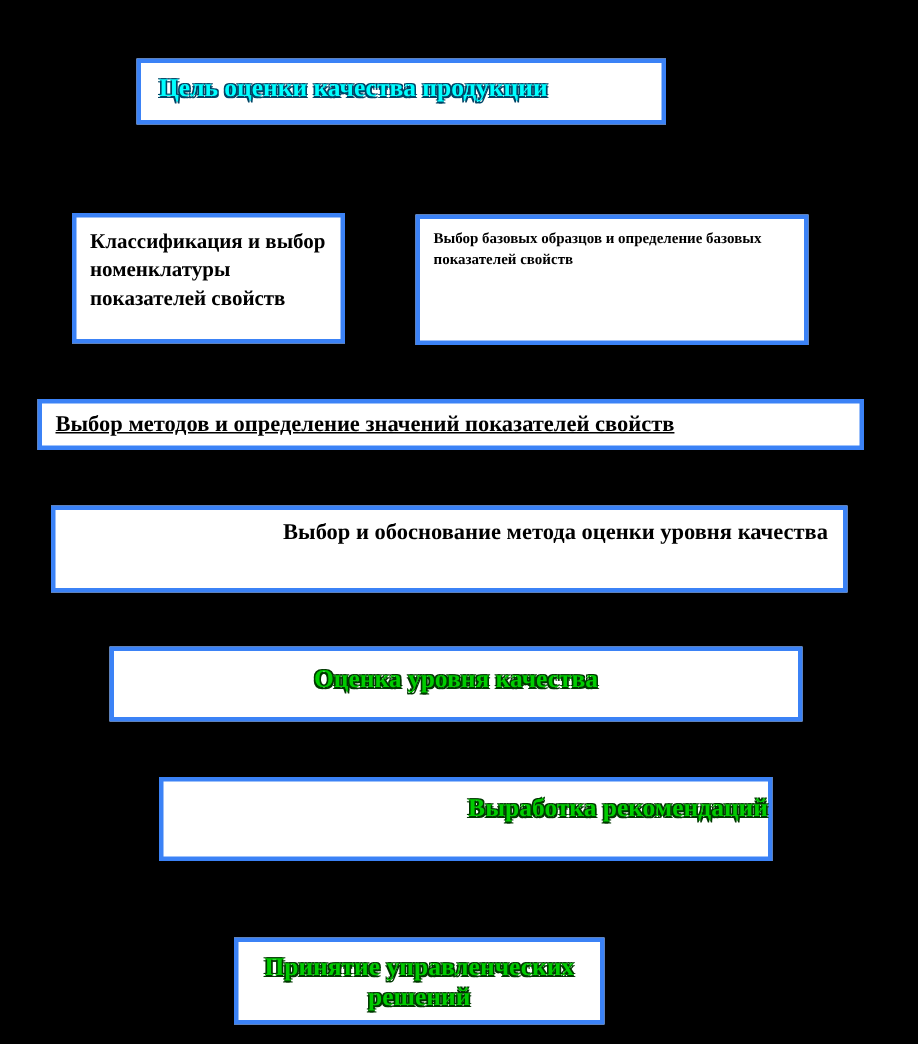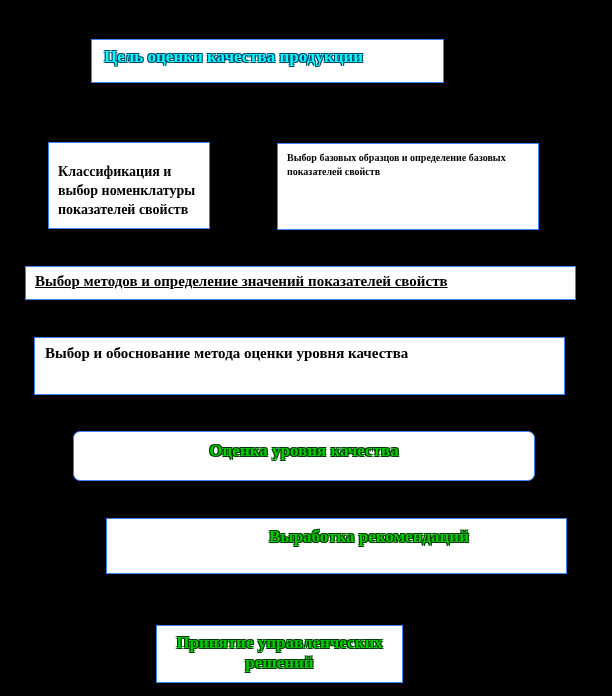--- a/index.html
+++ b/index.html
@@ -11,21 +11,21 @@
     position: relative;
     width: 612px;
     height: 696px;
     background: #000000;
     font-family: "Liberation Serif", "DejaVu Serif", serif;
     overflow: hidden;
   }
   .box {
     position: absolute;
     background: #ffffff;
-    border: 1px solid #3b82f6;
+    border: 3px solid #3b82f6;
     box-sizing: border-box;
     font-weight: bold;
   }
   .black-text {
     color: #000000;
   }
   .cyan-text {
     color: #00ffff;
     text-shadow: -1px -1px 0 #004466, 1px -1px 0 #004466,
                  -1px 1px 0 #004466, 1px 1px 0 #004466;
@@ -34,55 +34,55 @@
     color: #00cc00;
     text-shadow: -1px -1px 0 #003800, 1px -1px 0 #003800,
                  -1px 1px 0 #003800, 1px 1px 0 #003800;
   }
   .box-goal {
     left: 91px; top: 39px; width: 353px; height: 44px;
     padding: 7px 12px;
     font-size: 17px;
   }
   .box-classification {
-    left: 48px; top: 142px; width: 162px; height: 87px;
-    padding: 20px 9px;
+    left: 48px; top: 142px; width: 182px; height: 87px;
+    padding: 8px 9px;
     font-size: 14px;
     line-height: 1.35;
   }
   .box-base-samples {
     left: 277px; top: 143px; width: 262px; height: 87px;
     padding: 7px 9px;
     font-size: 10px;
     line-height: 1.35;
   }
   .box-methods {
     left: 25px; top: 266px; width: 551px; height: 34px;
     padding: 6px 9px;
     font-size: 15px;
     text-decoration: underline;
   }
   .box-method-choice {
     left: 34px; top: 337px; width: 531px; height: 58px;
     padding: 7px 10px;
     font-size: 15px;
+    text-align: right;
   }
   .box-assessment {
     left: 73px; top: 431px; width: 462px; height: 50px;
     padding-top: 9px;
     font-size: 17px;
     text-align: center;
-    border-radius: 7px;
   }
   .box-recommendations {
-    left: 106px; top: 518px; width: 461px; height: 56px;
+    left: 106px; top: 518px; width: 409px; height: 56px;
     padding-top: 8px;
     padding-left: 65px;
     font-size: 17px;
-    text-align: center;
+    text-align: right;
   }
   .box-decisions {
     left: 156px; top: 625px; width: 247px; height: 58px;
     padding-top: 7px;
     font-size: 17px;
     text-align: center;
   }
 </style>
 </head>
 <body>

